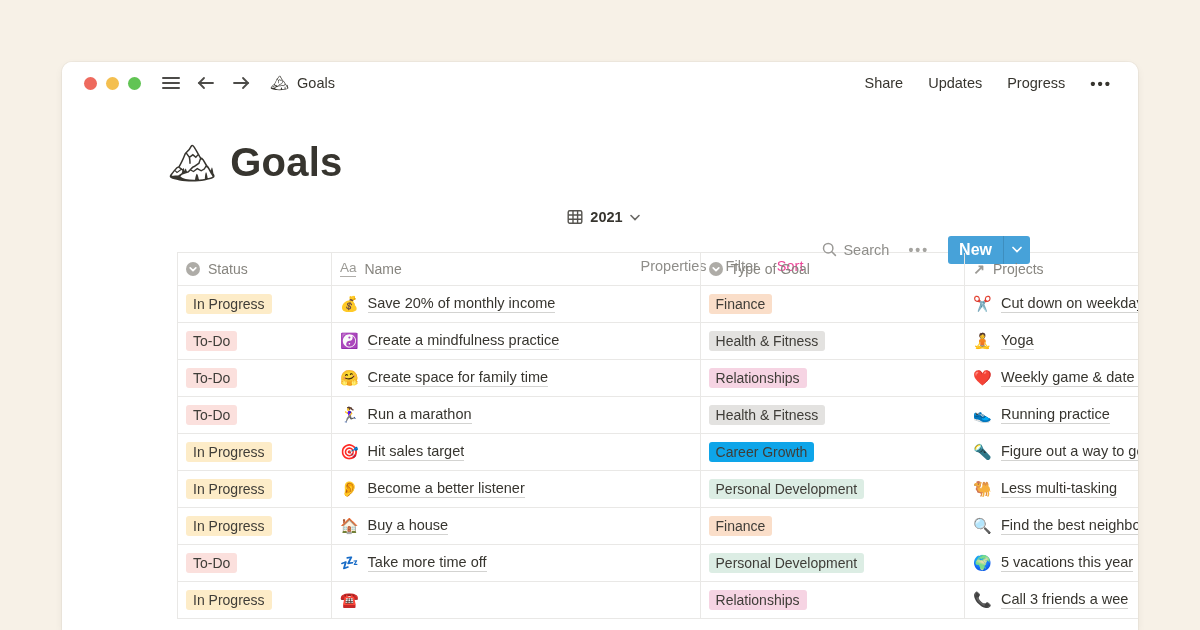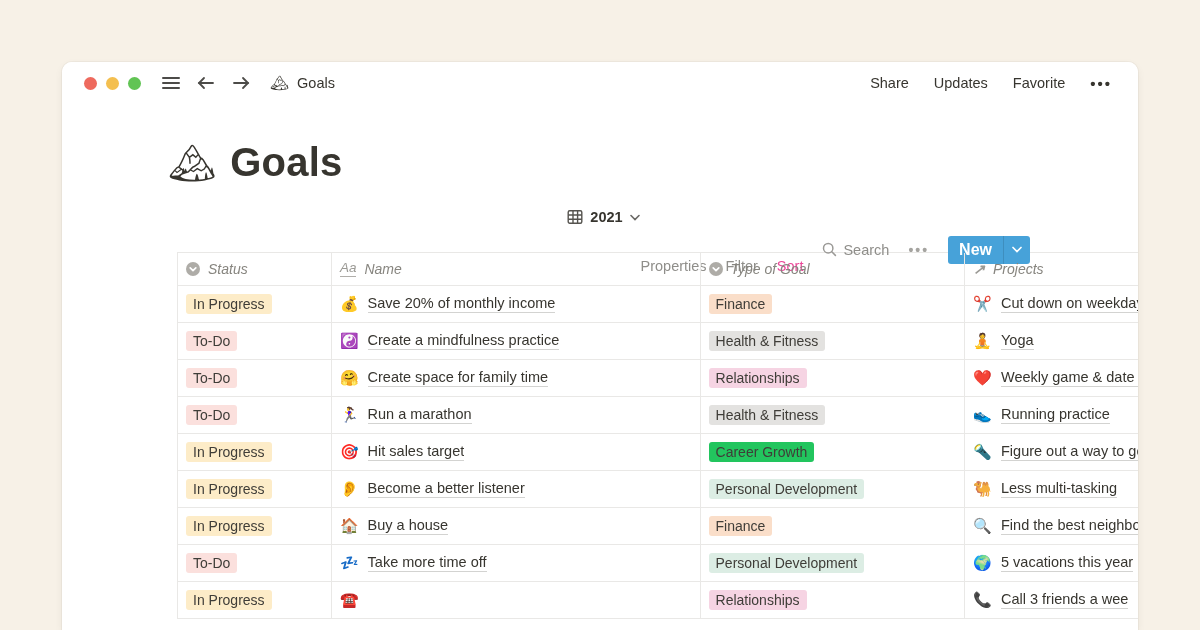--- a/index.html
+++ b/index.html
@@ -62,21 +62,21 @@
     display:flex; align-items:center; justify-content:center; width:27px;
     border-left:1px solid rgba(0,0,0,0.12);
   }
   
   .table { margin:13px 0 0 115px; width:1100px; font-size:14.5px; }
   .tr, .thead { display:flex; }
   .thead {
     border-top:1px solid #e9e8e6; border-bottom:1px solid #e9e8e6; border-left:1px solid #e9e8e6;
     height:34px; color:#87857f; font-size:14px;
   }
-  .th { display:flex; align-items:center; gap:8px; padding:0 8px; border-right:1px solid #e9e8e6; cursor:pointer;font-style:italic; }
+  .th { display:flex; align-items:center; gap:8px; padding:0 8px; border-right:1px solid #e9e8e6; cursor:pointer; }
   .tr { height:37px; border-bottom:1px solid #e9e8e6; border-left:1px solid #e9e8e6; }
   .td { display:flex; align-items:center; padding:0 8px; border-right:1px solid #e9e8e6; overflow:hidden; white-space:nowrap; }
   .col-status { width:154px; }
   .col-name { width:369px; }
   .col-type { width:265px; }
   .col-projects { width:312px; }
   .badge {
     display:inline-block; height:20px; line-height:20px; padding:0 7px;
     border-radius:3px; font-size:14px; color:#3f3d38; white-space:nowrap;
   }
@@ -127,21 +127,21 @@
           </svg>
       </span>
     </div>
     <div class="breadcrumb">
       <span class="emoji">🏔</span>
       <span>Goals</span>
     </div>
     <div class="topbar-actions">
       <span>Share</span>
       <span>Updates</span>
-      <span>Favorite</span>
+      <span>Progress</span>
       <span class="dots">•••</span>
     </div>
   </div>
 
   <div class="page-title">
     <span class="emoji">🏔</span>
     <h1>Goals</h1>
   </div>
 
   <div class="toolbar">
@@ -299,21 +299,21 @@
     <div class="td col-status">
       <span class="badge" style="background: rgb(253, 236, 200);">In Progress</span>
     </div>
     <div class="td col-name">
       <span class="cell-link">
         <span class="emoji">🎯</span>
         <span class="link-text">Hit sales target</span>
       </span>
     </div>
     <div class="td col-type">
-      <span class="badge" style="background: #22c55e;">Career Growth</span>
+      <span class="badge" style="background: #0ea5e9;">Career Growth</span>
     </div>
     <div class="td col-projects">
       <span class="cell-link">
         <span class="emoji">🔦</span>
         <span class="link-text">Figure out a way to ge</span>
       </span>
     </div>
   </div>
 
   <div class="tr">

